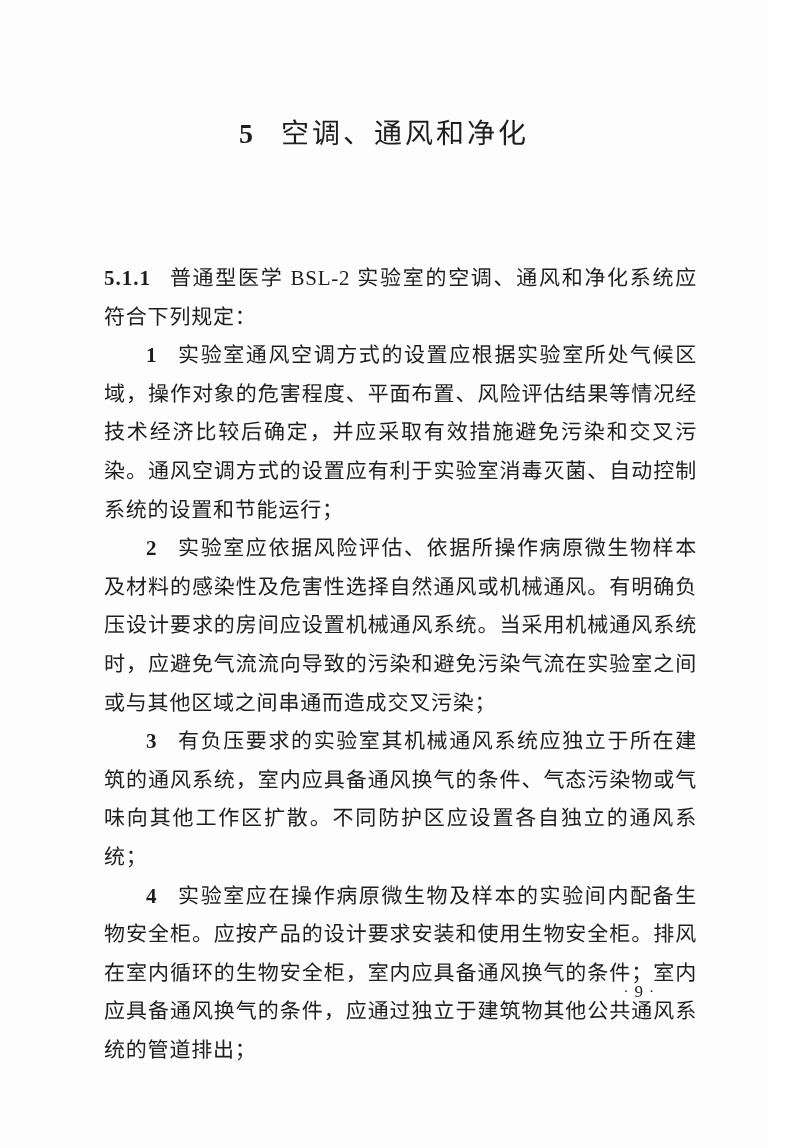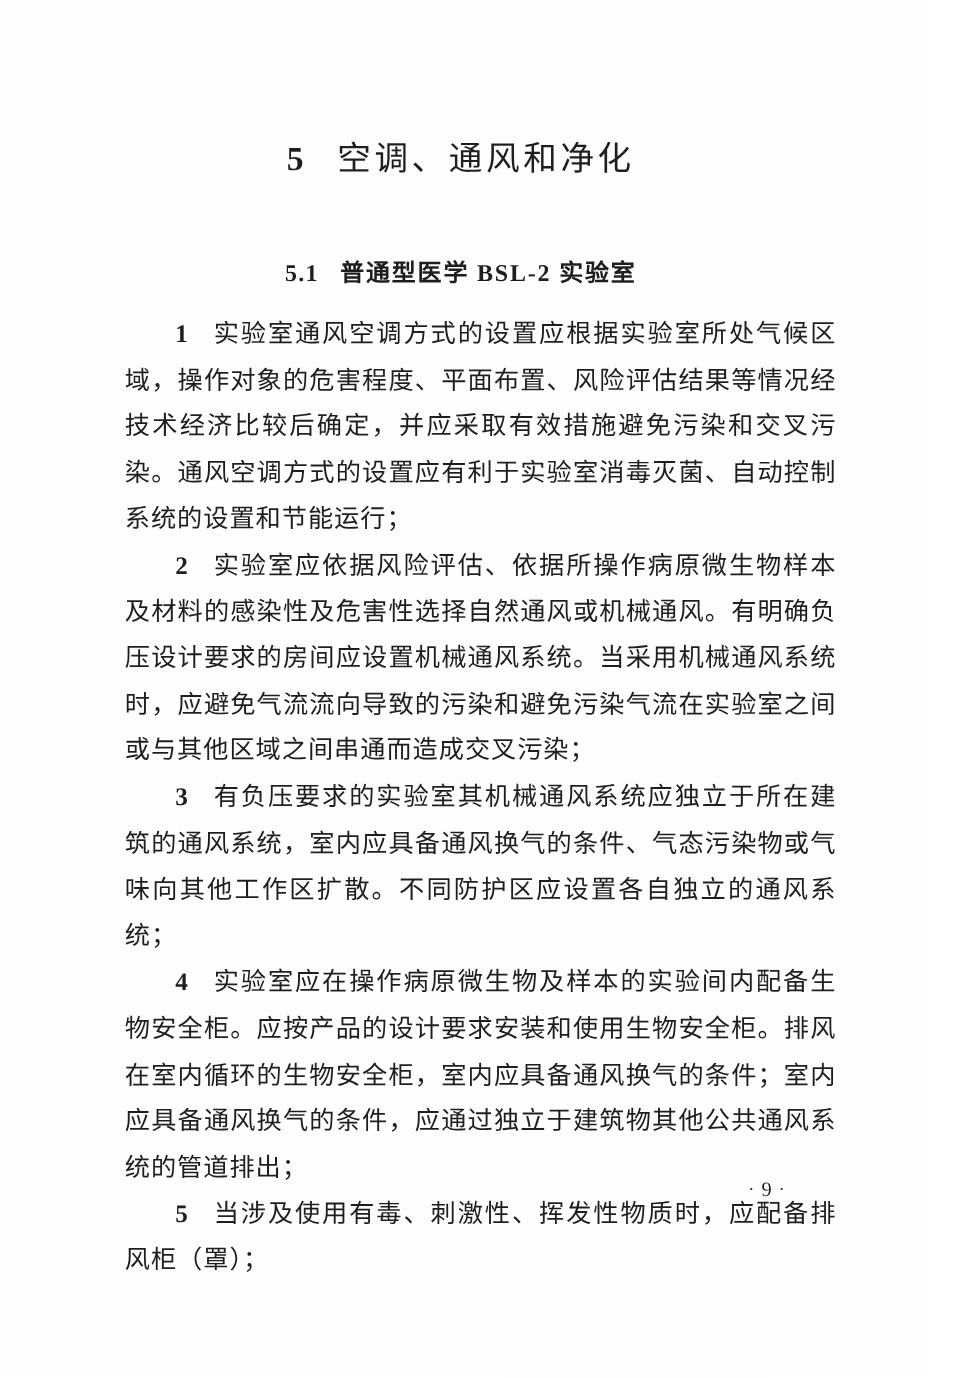--- a/index.html
+++ b/index.html
@@ -93,34 +93,33 @@
     top: -1px;
   }
 </style>
 </head>
 <body>
 
 <div class="page">
 
   <h1 class="chapter-title"><span class="chapter-num">5</span><span>空调、通风和净化</span></h1>
 
-  <h2 class="section-heading"><span class="section-num">5.1</span><span>普通型医学 BSL-2 实验室</span></h2>
 
   <div class="body-text">
 
+    <p class="clause-intro"><span class="clause-num">5.1.1</span><span>普通型医学 BSL-2 实验室的空调、通风和净化系统应符合下列规定：</span></p>
 
     <p class="item"><span class="item-num">1</span><span>实验室通风空调方式的设置应根据实验室所处气候区域，操作对象的危害程度、平面布置、风险评估结果等情况经技术经济比较后确定，并应采取有效措施避免污染和交叉污染。通风空调方式的设置应有利于实验室消毒灭菌、自动控制系统的设置和节能运行；</span></p>
 
     <p class="item"><span class="item-num">2</span><span>实验室应依据风险评估、依据所操作病原微生物样本及材料的感染性及危害性选择自然通风或机械通风。有明确负压设计要求的房间应设置机械通风系统。当采用机械通风系统时，应避免气流流向导致的污染和避免污染气流在实验室之间或与其他区域之间串通而造成交叉污染；</span></p>
 
     <p class="item"><span class="item-num">3</span><span>有负压要求的实验室其机械通风系统应独立于所在建筑的通风系统，室内应具备通风换气的条件、气态污染物或气味向其他工作区扩散。不同防护区应设置各自独立的通风系统；</span></p>
 
     <p class="item"><span class="item-num">4</span><span>实验室应在操作病原微生物及样本的实验间内配备生物安全柜。应按产品的设计要求安装和使用生物安全柜。排风在室内循环的生物安全柜，室内应具备通风换气的条件；室内应具备通风换气的条件，应通过独立于建筑物其他公共通风系统的管道排出；</span></p>
 
-    <p class="item"><span class="item-num">5</span><span>当涉及使用有毒、刺激性、挥发性物质时，应配备排风柜（罩）；</span></p>
 
     <p class="item"></p>
 
   </div>
 
   <div class="page-number"><span class="dot">·</span><span>9</span><span class="dot">·</span></div>
 
 </div>
 
 </body></html>

